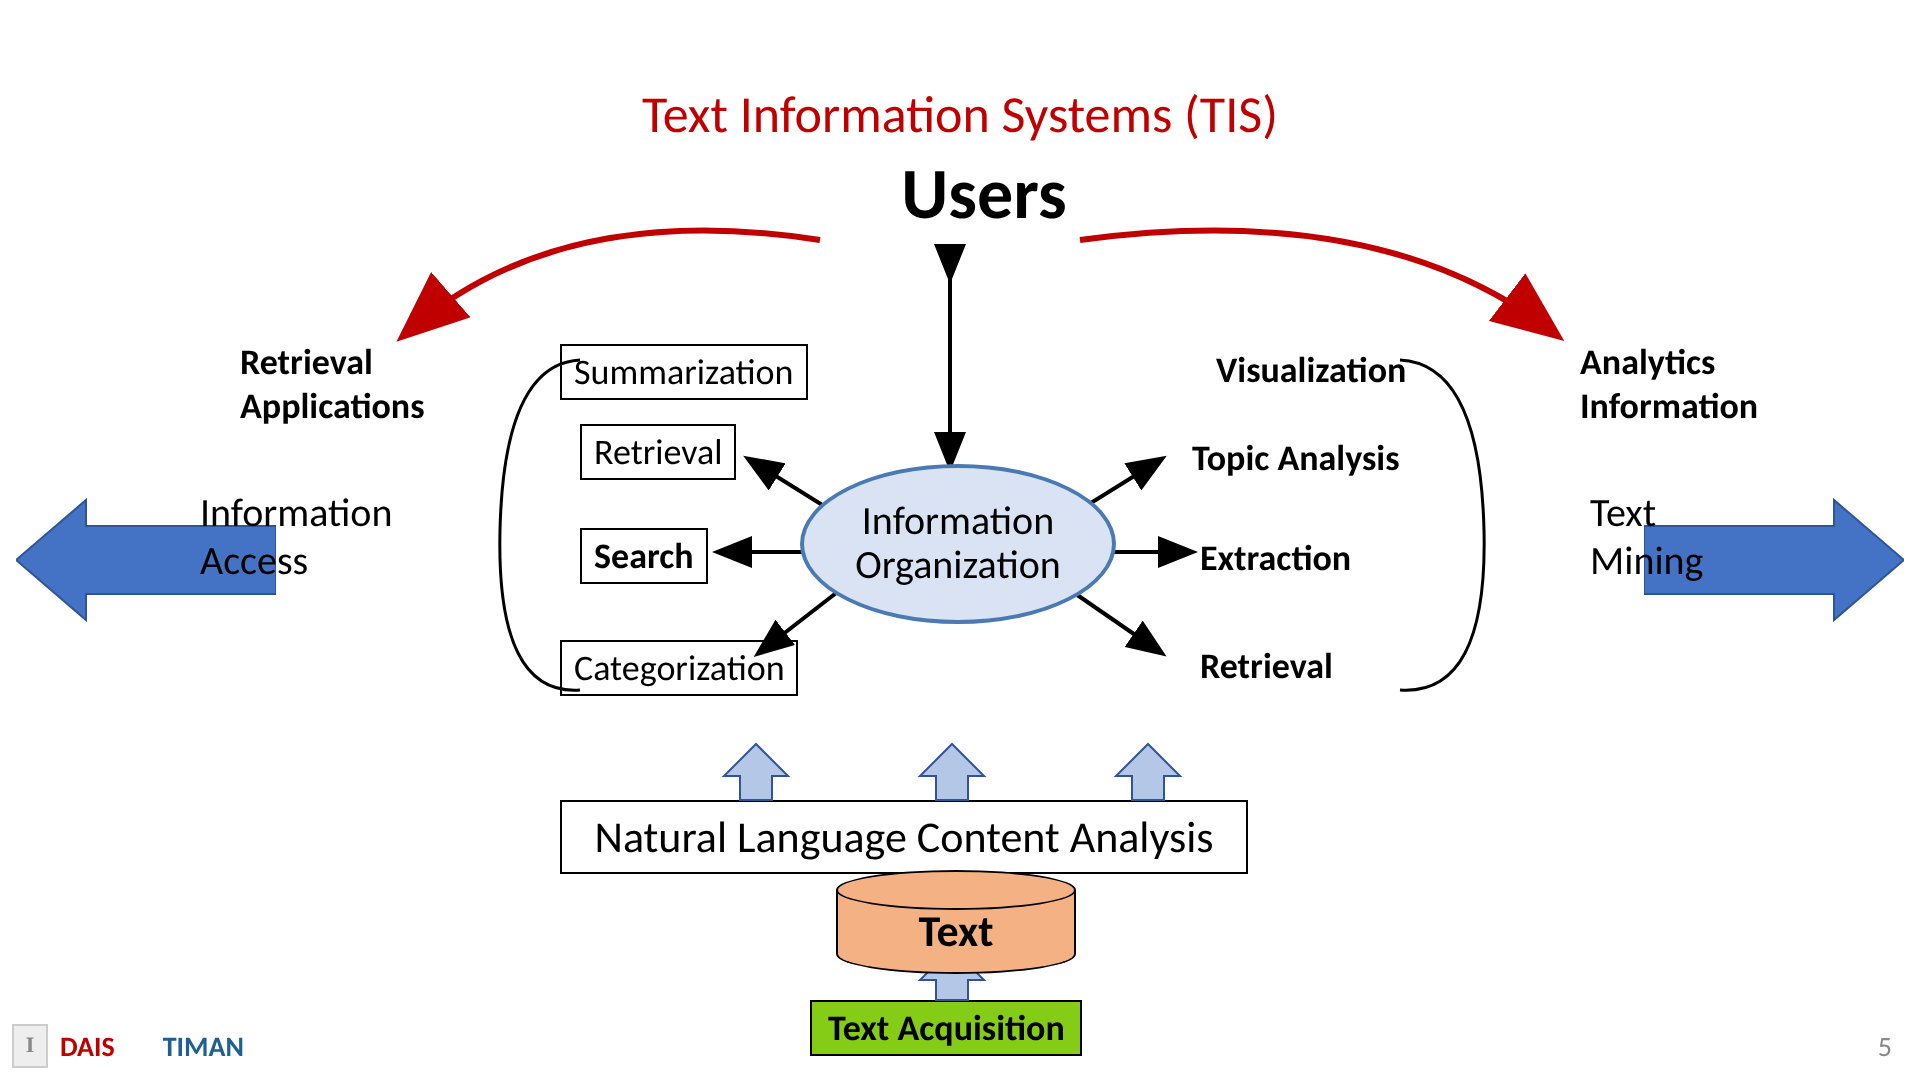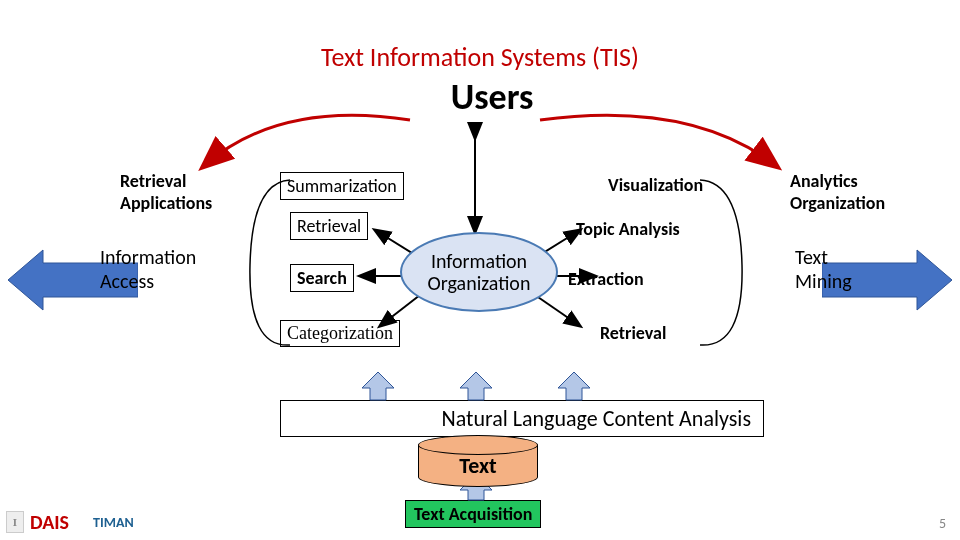--- a/index.html
+++ b/index.html
@@ -136,21 +136,21 @@
     top: 0;
     left: 0;
     width: 960px;
     height: 540px;
     pointer-events: none;
     z-index: 1;
   }
   .textacq {
     position:absolute;
     border:1px solid #000;
-    background:#22c55e;
+    background:#84cc16;
     font-size:18px;
     padding:2px 8px;
     font-weight:700;
   }
 </style>
 </head>
 <body>
 
 <div class="title">
   <br>
@@ -190,57 +190,57 @@
   </g>
 
   <g fill="#b4c7e7" stroke="#2f5597" stroke-width="1">
     <path d="M468,500 L484,500 L484,490 L492,490 L476,474 L460,490 L468,490 Z"></path>
   </g>
 </svg>
 
 <div class="label bold" style="left:120px; top:170px; width:130px; white-space:pre-line;">Retrieval
 Applications</div>
 <div class="label bold" style="right:40px; top:170px; width:130px; white-space:pre-line;">Analytics
-Organization</div>
+Information</div>
 
 <div class="label" style="left:100px; top:245px; width:140px; white-space:pre-line; font-size:20px; z-index:4; color:#000;">Information
 Access</div>
 <div class="label" style="right:55px; top:245px; width:110px; white-space:pre-line; font-size:20px; z-index:4;">Text
 Mining</div>
 
 <svg class="big-arrow-left" width="130" height="70">
   <path d="M0,35 L35,5 L35,18 L130,18 L130,52 L35,52 L35,65 Z" fill="#4472c4" stroke="#2f5597" stroke-width="1"></path>
 </svg>
 <svg class="big-arrow-right" width="130" height="70">
   <path d="M130,35 L95,5 L95,18 L0,18 L0,52 L95,52 L95,65 Z" fill="#4472c4" stroke="#2f5597" stroke-width="1"></path>
 </svg>
 
 <div class="box" style="left:280px; top:172px;">Summarization</div>
 <div class="label bold" style="left:608px; top:174px;">Visualization</div>
 
 <div class="box" style="left:290px; top:212px;">Retrieval</div>
-<div class="label bold" style="left:576px; top:218px;">Topic Analysis</div>
+<div class="label bold" style="left:596px; top:218px;">Topic Analysis</div>
 
 <div class="box" style="left:290px; top:264px;font-weight:bold;">Search</div>
-<div class="label bold" style="left:568px; top:268px;">Extraction</div>
-
-<div class="box" style="left:280px; top:320px;font-family:Liberation Serif, serif;">Categorization</div>
+<div class="label bold" style="left:600px; top:268px;">Extraction</div>
+
+<div class="box" style="left:280px; top:320px;">Categorization</div>
 <div class="label bold" style="left:600px; top:322px;">Retrieval</div>
 
 <div class="ellipse" style="left:400px; top:232px; width:158px; height:80px; white-space:pre-line;">Information
 Organization</div>
 
-<div class="nlca" style="left:280px; top:400px; width:484px;text-align:right;">Natural Language Content Analysis</div>
+<div class="nlca" style="left:280px; top:400px; width:344px;">Natural Language Content Analysis</div>
 
 <div class="textcyl" style="left:418px; top:444px;">
   <div class="cyl-top"></div>
   <div class="cyl-body">Text</div>
 </div>
 
 <div class="textacq" style="left:405px; top:500px;">Text Acquisition</div>
 
 <div class="page-num">5</div>
 
 <div class="logo">
   <span class="logo-box">I</span>
-  <span style="color:#c00000; font-weight:bold; font-size:20px;">DAIS</span>
+  <span style="color:#c00000; font-weight:bold; font-size:14px;">DAIS</span>
   <span style="color:#1e6091; font-weight:bold; font-size:14px; margin-left:18px;">TIMAN</span>
 </div>
 
 </body></html>

